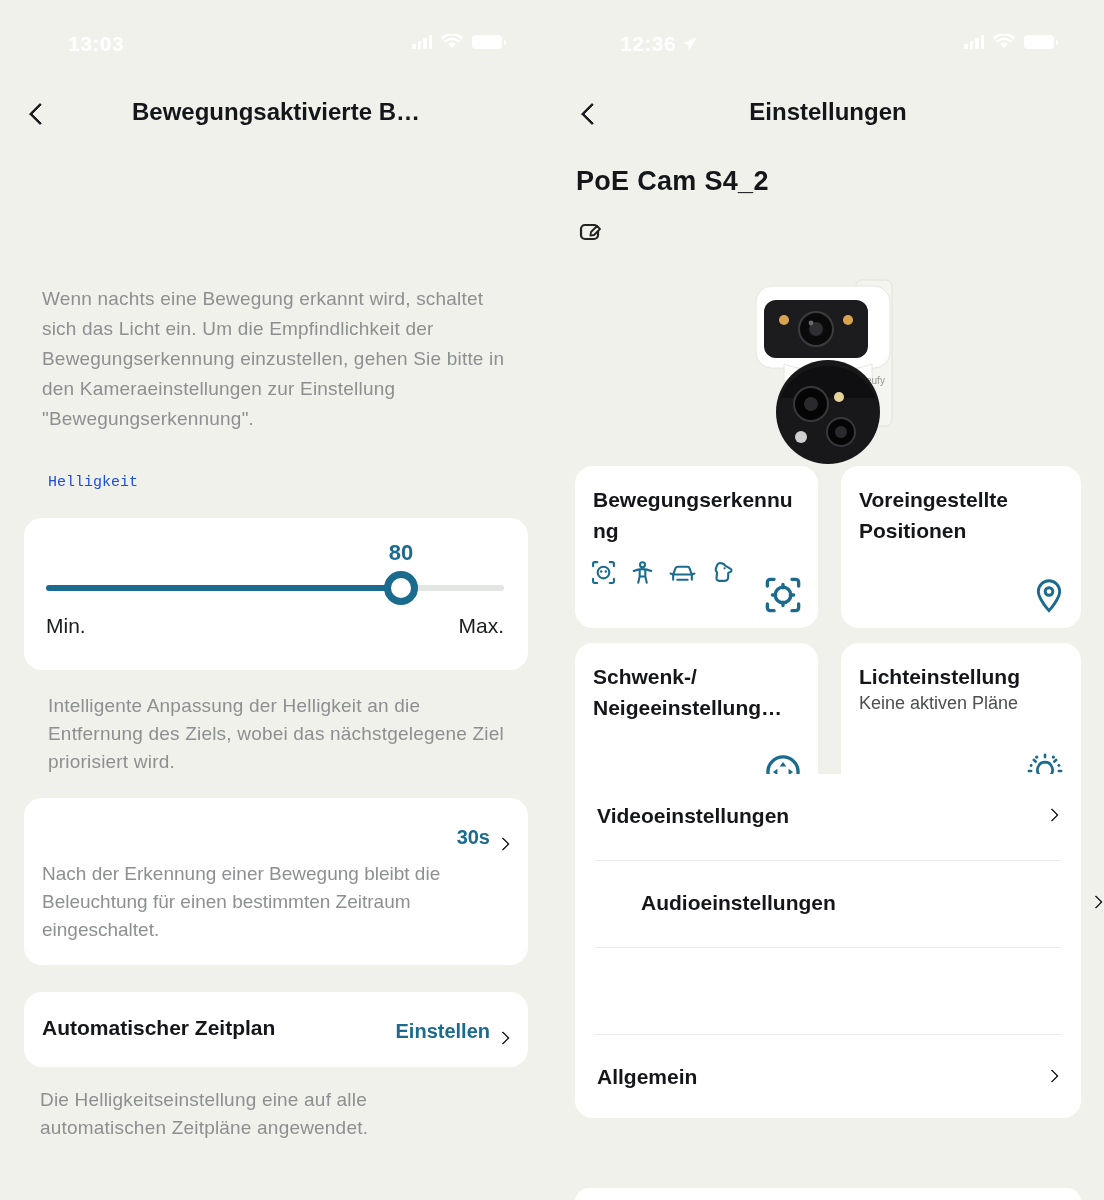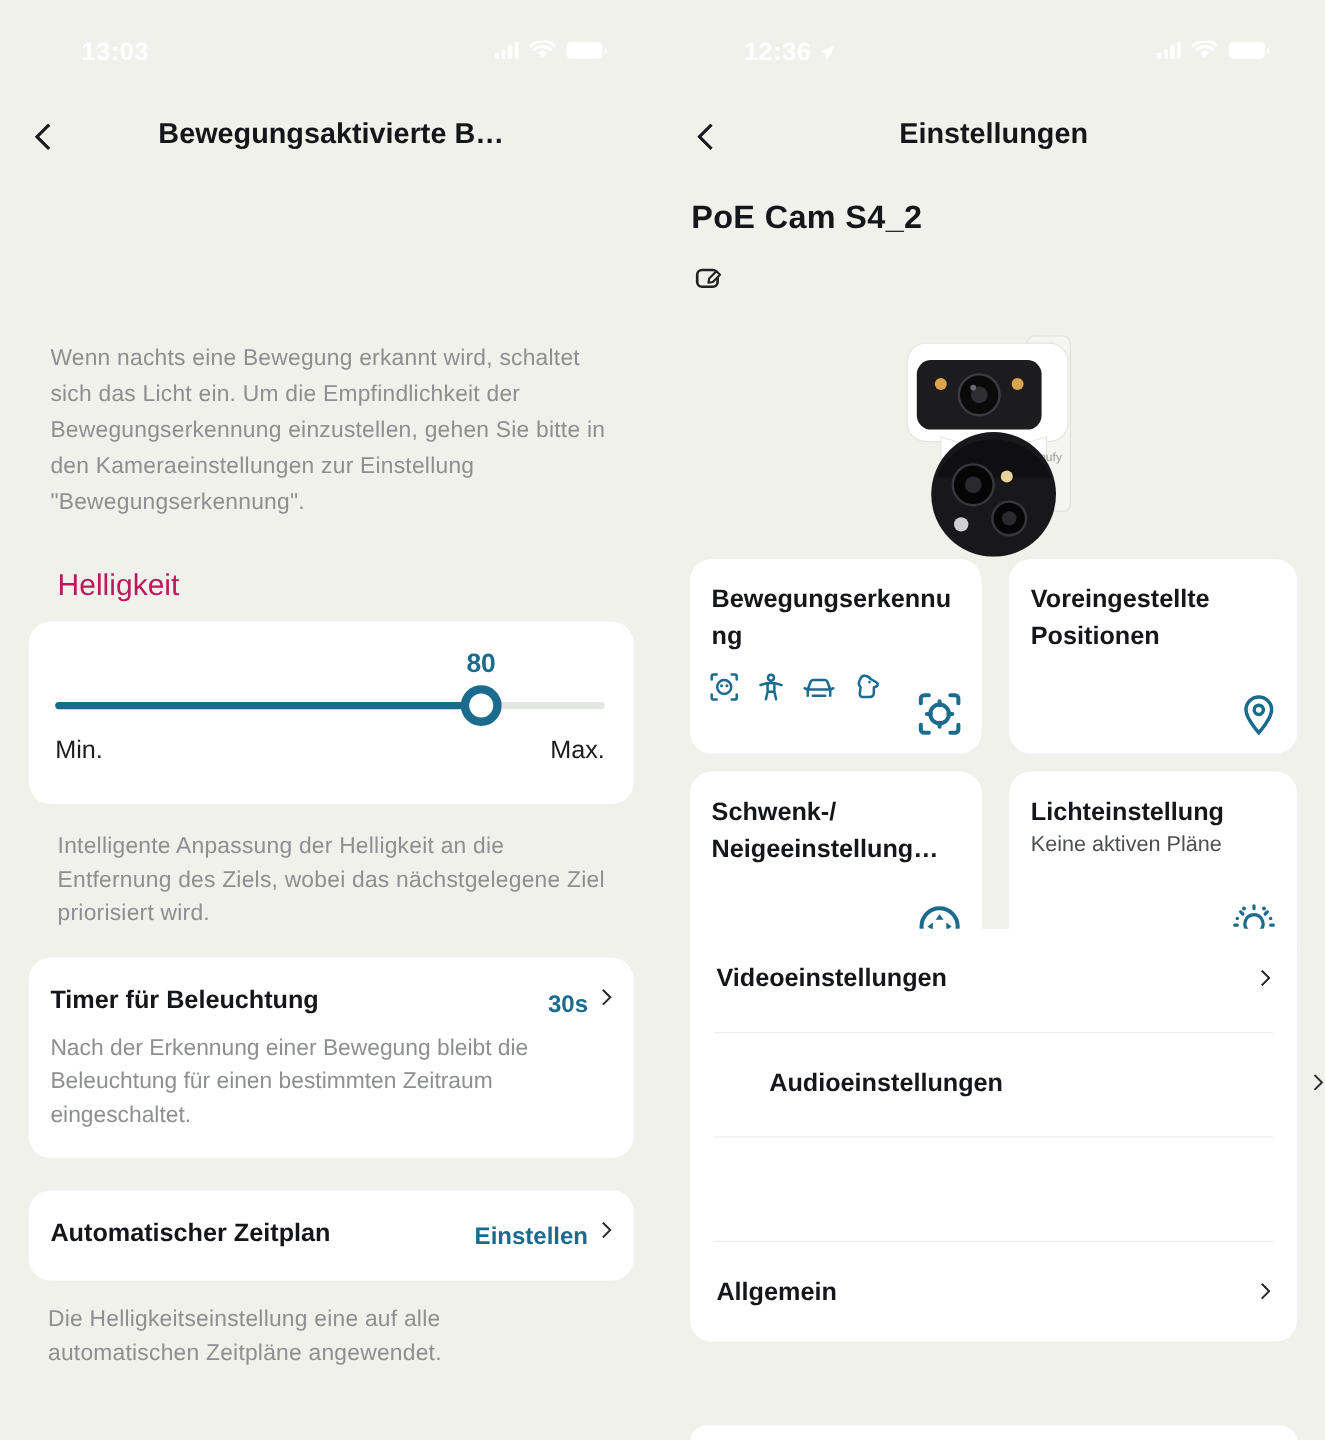--- a/index.html
+++ b/index.html
@@ -26,32 +26,32 @@
 
   .card { position:absolute; background:#ffffff; border-radius:18px; }
   .gray-note { position:absolute; color:#8d8f90; font-size:19px; line-height:30px; letter-spacing:.2px; }
 
   
   .toggle-card { left:24px; top:170px; width:504px; height:97px; }
   .toggle-card .tc-title { position:absolute; left:18px; top:20px; width:330px; font-size:21px; font-weight:700; color:#15161a; line-height:31px; }
   .switch { position:absolute; right:28px; top:31px; width:62px; height:36px; border-radius:18px; background:var(--accent); cursor:pointer; }
   .switch .knob { position:absolute; right:2px; top:2px; width:32px; height:32px; border-radius:50%; background:#fff; border:3px solid var(--accent); }
 
-  .section-label { position:absolute; left:48px; top:474px; font-size:25px; color:#be185d; }
+  .section-label { position:absolute; left:48px; top:474px; font-size:15px; color:#1d4ed8;font-family:Liberation Mono, monospace; }
 
   .slider-card { left:24px; top:518px; width:504px; height:152px; }
   .slider-wrap { position:absolute; left:22px; right:24px; top:54px; height:32px; }
   .track { position:absolute; left:0; right:0; top:13px; height:6px; border-radius:3px; background:#e4e6e3; }
   .track-fill { position:absolute; left:0; top:13px; height:6px; border-radius:3px; background:var(--accent); width:77.5%; }
   .thumb { position:absolute; left:77.5%; top:0; width:34px; height:34px; margin-left:-17px; margin-top:-1px; border-radius:50%; background:#fff; border:7px solid var(--accent); cursor:pointer; }
   .slider-value { position:absolute; left:77.5%; top:14px; transform:translateX(-50%); color:var(--accent); font-size:22px; font-weight:600; }
   .minmax { position:absolute; left:22px; right:24px; top:96px; display:flex; justify-content:space-between; font-size:21px; color:#1b1c1e; }
 
   .row-card-title { position:absolute; left:18px; font-size:21px; font-weight:700; color:#15161a; }
-  .row-card-right { position:absolute; right:20px; display:flex; align-items:flex-start; gap:8px; cursor:pointer; }
+  .row-card-right { position:absolute; right:20px; display:flex; align-items:flex-end; gap:8px; cursor:pointer; }
   .accent-text { color:var(--accent); font-size:20px; font-weight:600; }
   .chev { width:10px; height:10px; border-top:2.5px solid #2c2d30; border-right:2.5px solid #2c2d30; transform:rotate(45deg); border-radius:1px; }
   .card-desc { position:absolute; left:18px; color:#8d8f90; font-size:19px; line-height:28px; }
 
   .timer-card { left:24px; top:798px; width:504px; height:167px; }
   .timer-card .row-card-title { top:24px; }
   .timer-card .row-card-right { top:28px; }
   .timer-card .card-desc { top:62px; width:460px; }
 
   .schedule-card { left:24px; top:992px; width:504px; height:75px; }
@@ -129,21 +129,20 @@
       </div>
       <div class="minmax">
         <span>Min.</span>
         <span>Max.</span>
       </div>
     </div>
 
     <div class="gray-note" style="left:48px; top:692px; width:460px; line-height:28px;">Intelligente Anpassung der Helligkeit an die Entfernung des Ziels, wobei das nächstgelegene Ziel priorisiert wird.</div>
 
     <div class="card timer-card">
-      <div class="row-card-title">Timer für Beleuchtung</div>
       <div class="row-card-right">
         <span class="accent-text">30s</span>
         <span class="chev"></span>
       </div>
       <div class="card-desc">Nach der Erkennung einer Bewegung bleibt die Beleuchtung für einen bestimmten Zeitraum eingeschaltet.</div>
     </div>
 
     <div class="card schedule-card">
       <div class="row-card-title">Automatischer Zeitplan</div>
       <div class="row-card-right">

